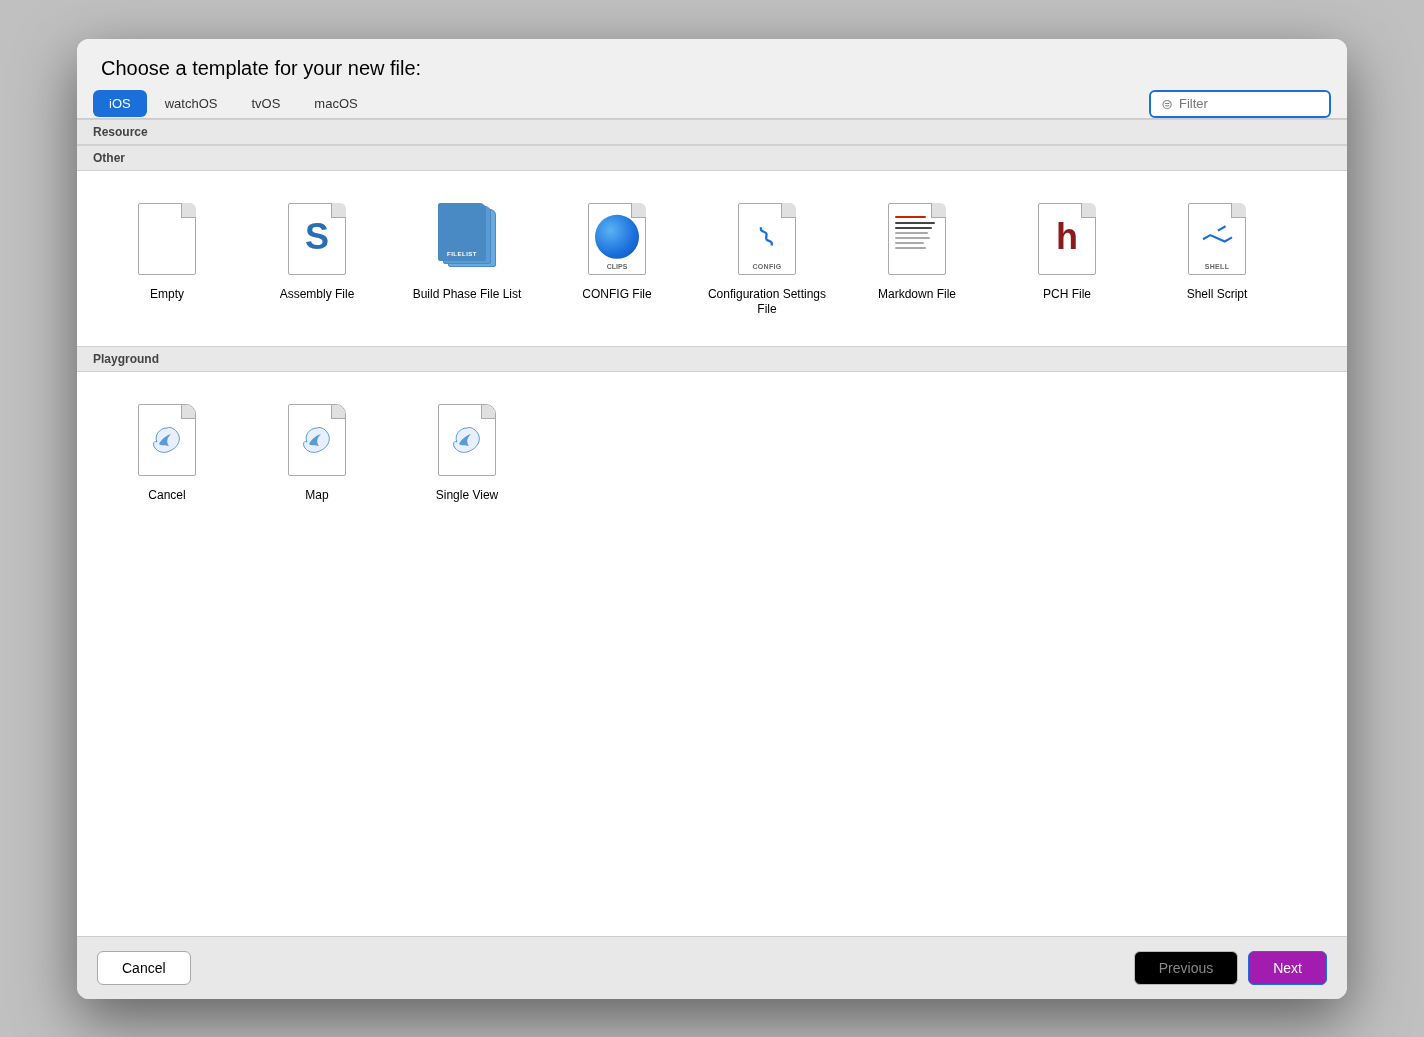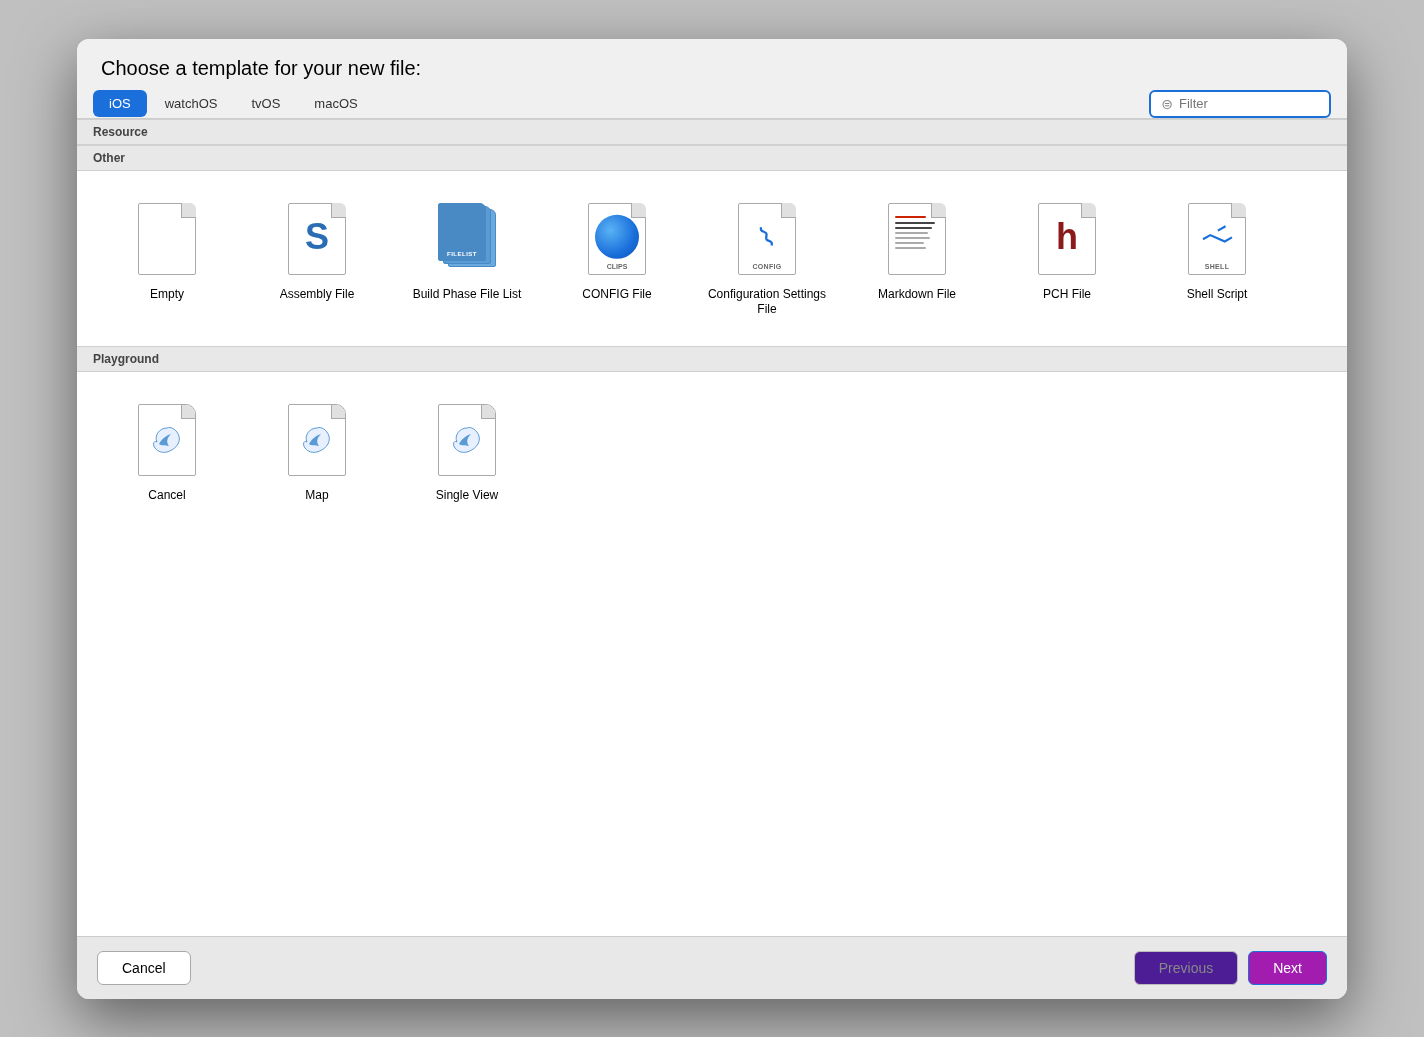--- a/index.html
+++ b/index.html
@@ -303,21 +303,21 @@
     }
     .btn-cancel {
       background: #fff;
       color: #000;
     }
     .btn-group {
       display: flex;
       gap: 10px;
     }
     .btn-previous {
-      background: #4c1d95;
+      background: #000000;
       color: #888;
       border-color: #bbb;
       text-align: center;
     }
     .btn-next {
       background: #a21caf;
       color: #fff;
       border-color: #1a6fdb;
     }
   </style>

